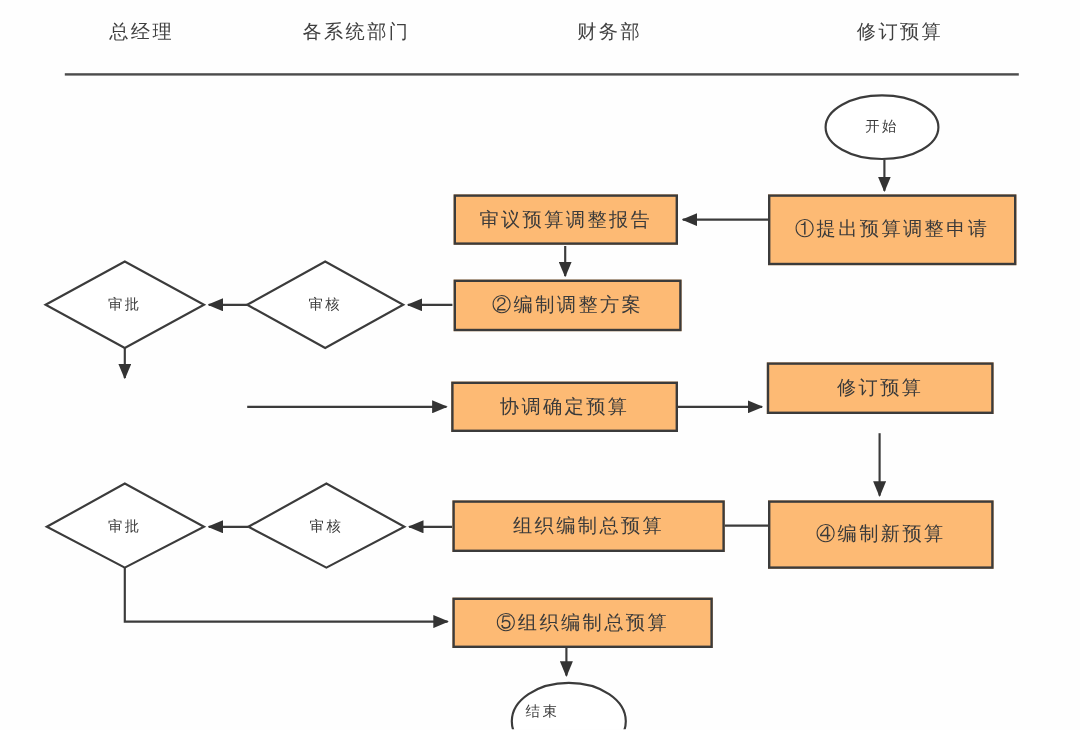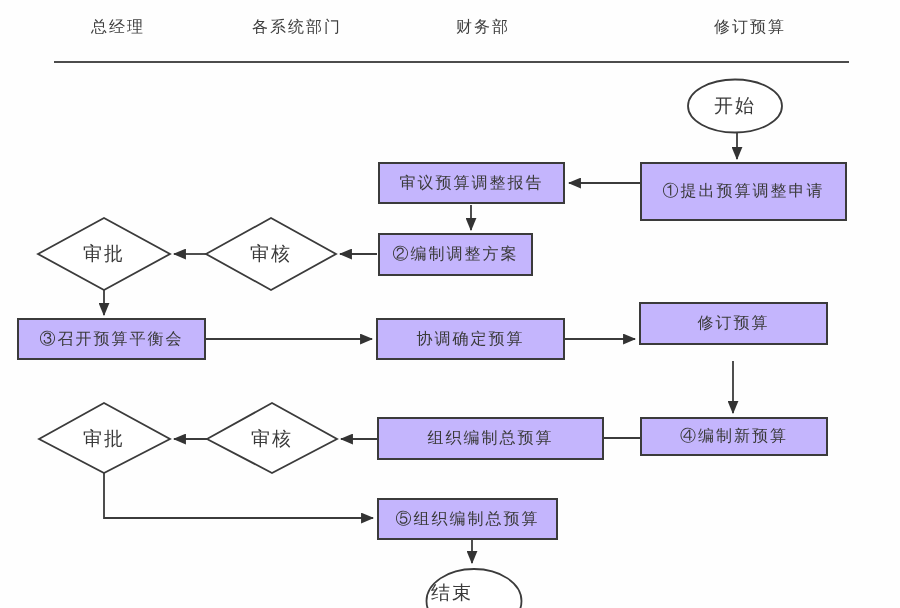--- a/index.html
+++ b/index.html
@@ -31,47 +31,47 @@
     background: #4c4c4c;
   }
   .flow-svg {
     position: absolute;
     left: 0; top: 0;
     width: 900px; height: 608px;
   }
   .node-box {
     position: absolute;
     box-sizing: border-box;
-    background: #c4b5fd;
+    background: #fdba74;
     border: 2px solid #3b3b3b;
     display: flex;
     align-items: center;
     justify-content: center;
     font-size: 16px;
     letter-spacing: 2px;
     white-space: nowrap;
     z-index: 2;
   }
   .shape-label {
     position: absolute;
     transform: translate(-50%, -50%);
-    font-size: 19px;
+    font-size: 12px;
     letter-spacing: 2px;
     white-space: nowrap;
     z-index: 3;
   }
 </style>
 </head>
 <body>
 
 <div class="stage">
 
   <div class="lane-label" style="left:118px">总经理</div>
   <div class="lane-label" style="left:297px">各系统部门</div>
-  <div class="lane-label" style="left:483px">财务部</div>
+  <div class="lane-label" style="left:508px">财务部</div>
   <div class="lane-label" style="left:750px">修订预算</div>
   <div class="lane-separator"></div>
 
   <svg class="flow-svg" viewBox="0 0 900 608">
     <defs>
       <marker id="arr" viewBox="0 0 12 10" refX="11" refY="5" markerWidth="13" markerHeight="11" markerUnits="userSpaceOnUse" orient="auto">
         <path d="M0,0 L12,5 L0,10 Z" fill="#333333"></path>
       </marker>
     </defs>
     <g stroke="#3b3b3b" stroke-width="1.8" fill="none">
@@ -96,27 +96,26 @@
       <polygon points="39,439 104,403 170,439 104,473" fill="#ffffff"></polygon>
       <polygon points="207,439 272,403 337,439 272,473" fill="#ffffff"></polygon>
 
       <ellipse cx="735" cy="106" rx="47" ry="26.5" fill="#ffffff"></ellipse>
       <ellipse cx="474" cy="601" rx="47.5" ry="32" fill="#ffffff"></ellipse>
     </g>
   </svg>
 
   <div class="node-box" style="left:640px; top:162px; width:207px; height:59px">①提出预算调整申请</div>
   <div class="node-box" style="left:378px; top:162px; width:187px; height:42px">审议预算调整报告</div>
-  <div class="node-box" style="left:378px; top:233px; width:155px; height:43px">②编制调整方案</div>
-  <div class="node-box" style="left:17px; top:318px; width:189px; height:42px">③召开预算平衡会</div>
+  <div class="node-box" style="left:378px; top:233px; width:190px; height:43px">②编制调整方案</div>
   <div class="node-box" style="left:376px; top:318px; width:189px; height:42px">协调确定预算</div>
   <div class="node-box" style="left:639px; top:302px; width:189px; height:43px">修订预算</div>
   <div class="node-box" style="left:377px; top:417px; width:227px; height:43px">组织编制总预算</div>
-  <div class="node-box" style="left:640px; top:417px; width:188px; height:39px">④编制新预算</div>
-  <div class="node-box" style="left:377px; top:498px; width:181px; height:42px">⑤组织编制总预算</div>
+  <div class="node-box" style="left:640px; top:417px; width:188px; height:57px">④编制新预算</div>
+  <div class="node-box" style="left:377px; top:498px; width:217px; height:42px">⑤组织编制总预算</div>
 
   <div class="shape-label" style="left:104px; top:254px">审批</div>
   <div class="shape-label" style="left:271px; top:254px">审核</div>
   <div class="shape-label" style="left:104px; top:439px">审批</div>
   <div class="shape-label" style="left:272px; top:439px">审核</div>
   <div class="shape-label" style="left:735px; top:106px">开始</div>
   <div class="shape-label" style="left:452px; top:593px">结束</div>
 
 </div>
 

